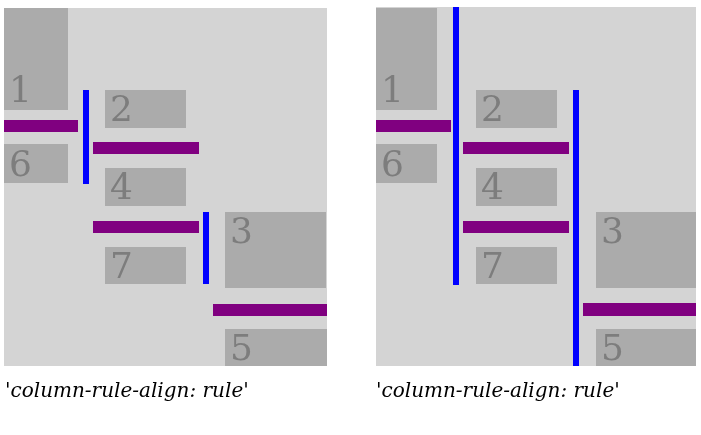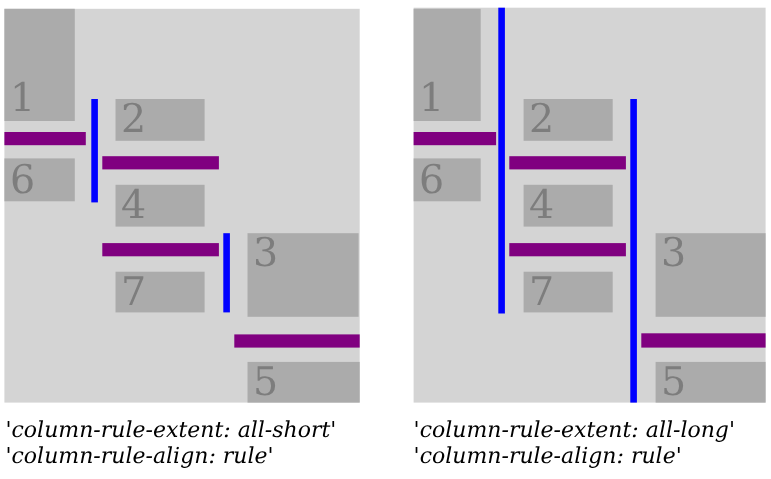--- a/index.html
+++ b/index.html
@@ -93,22 +93,20 @@
       </div>
       <div class="spanner" style="left: 0px; top: 113px; width: 75px; height: 12px; background: rgb(128, 0, 128);"></div>
       <div class="spanner" style="left: 87px; top: 135px; width: 106px; height: 12px; background: rgb(128, 0, 128);"></div>
       <div class="spanner" style="left: 87px; top: 214px; width: 106px; height: 12px; background: rgb(128, 0, 128);"></div>
       <div class="spanner" style="left: 207px; top: 296px; width: 113px; height: 13px; background: rgb(128, 0, 128);"></div>
       <div class="rule" style="left: 77px; top: 0px; width: 6px; height: 278px; background: rgb(0, 0, 255);"></div>
       <div class="rule" style="left: 197px; top: 83px; width: 6px; height: 276px; background: rgb(0, 0, 255);"></div>
     </section>
 
   <div class="caption" id="caption-0">
-    <div>'column-rule-extent: all-short'</div>
     <div>'column-rule-align: rule'</div>
   </div>
 
   <div class="caption" id="caption-1">
-    <div>'column-rule-extent: all-long'</div>
     <div>'column-rule-align: rule'</div>
   </div>
 
 </div>
 
 </body></html>

